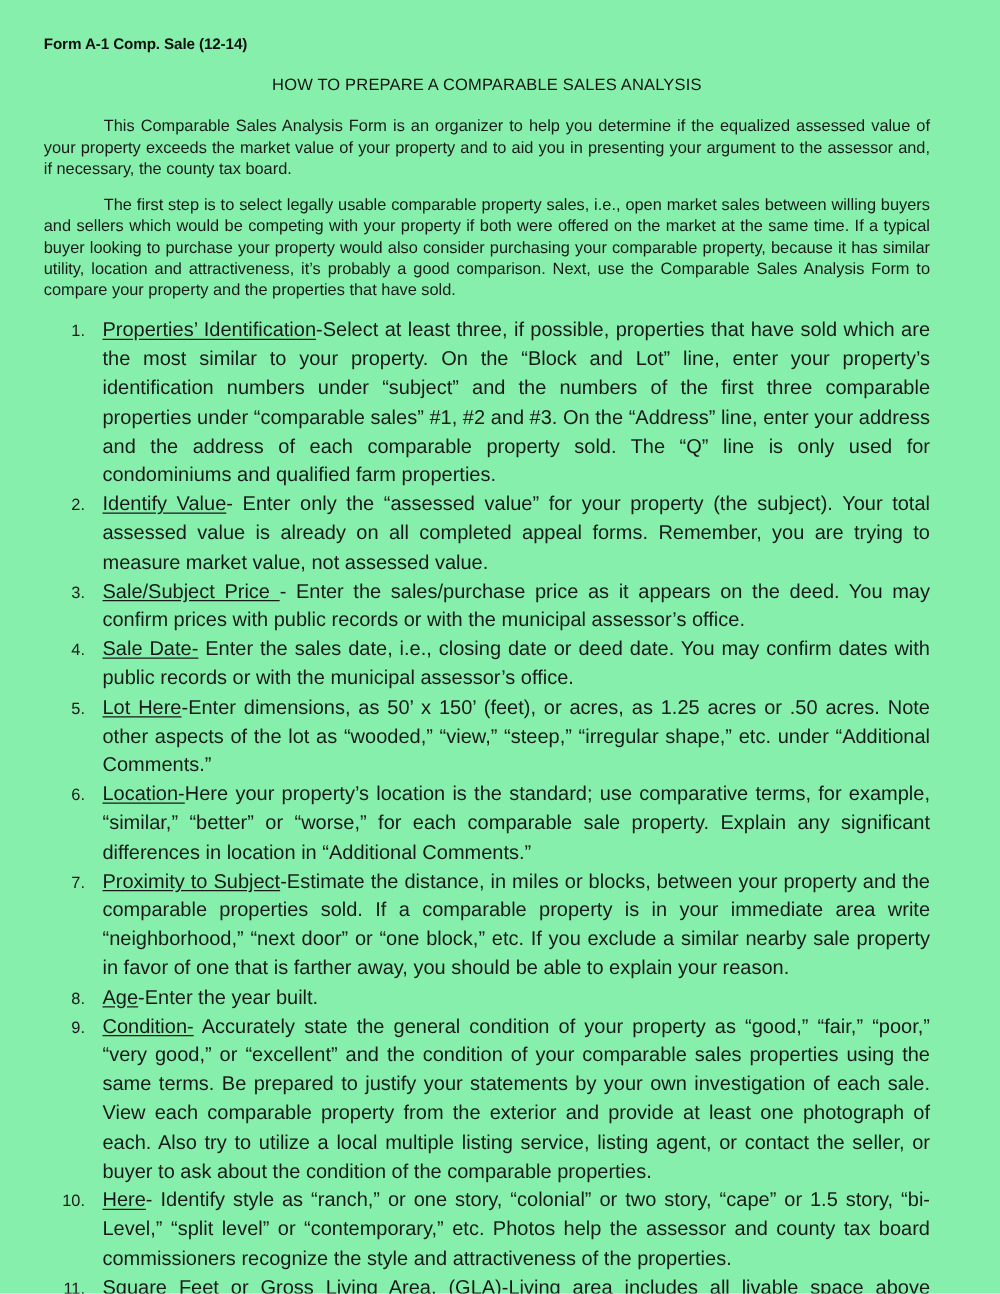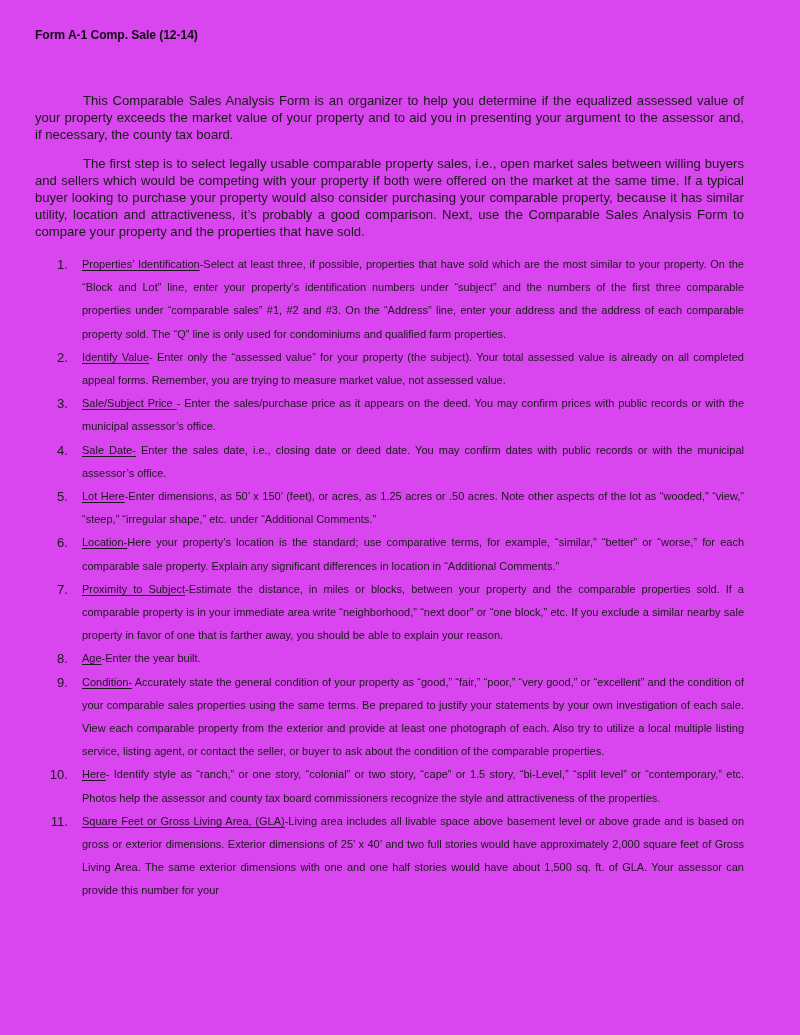--- a/index.html
+++ b/index.html
@@ -11,21 +11,21 @@
     width: 800px;
     height: 1035px;
     font-family: "Liberation Sans", sans-serif;
     color: #1a1a1a;
     -webkit-font-smoothing: antialiased;
   }
   .page {
     position: relative;
     width: 800px;
     height: 1035px;
-    background: #d946ef;
+    background: #86efac;
     box-sizing: border-box;
     padding: 0;
     overflow: hidden;
   }
   .form-header {
     position: absolute;
     left: 35px;
     top: 28px;
     font-size: 12.2px;
     font-weight: bold;
@@ -63,21 +63,21 @@
   ol.items {
     margin: 13px 0 0 0;
     padding: 0;
     list-style: none;
     counter-reset: itemnum;
   }
   ol.items > li {
     position: relative;
     padding-left: 47px;
     margin-bottom: 0px;
-    font-size: 11px;
+    font-size: 16px;
     line-height: 23.2px;
     text-align: justify;
     text-justify: inter-word;
     color: #1a1a1a;
   }
   ol.items > li::before {
     counter-increment: itemnum;
     content: counter(itemnum) ".";
     position: absolute;
     left: 0;
@@ -94,20 +94,21 @@
   }
   .item-body { display: inline; }
 </style>
 </head>
 <body>
 
 <div class="page">
 
   <div class="form-header">Form A-1 Comp. Sale (12-14)</div>
 
+  <div class="doc-title">HOW TO PREPARE A COMPARABLE SALES ANALYSIS</div>
 
   <div class="body-block">
 
     <p class="para">This Comparable Sales Analysis Form is an organizer to help you determine if the equalized assessed value of your property exceeds the market value of your property and to aid you in presenting your argument to the assessor and, if necessary, the county tax board.</p>
 
     <p class="para">The first step is to select legally usable comparable property sales, i.e., open market sales between willing buyers and sellers which would be competing with your property if both were offered on the market at the same time.  If a typical buyer looking to purchase your property would also consider purchasing your comparable property, because it has similar utility, location and attractiveness, it’s probably a good comparison. Next, use the Comparable Sales Analysis Form to compare your property and the properties that have sold.</p>
 
     <ol class="items">
         <li><span class="lead">Properties’ Identification</span><span class="item-body">-Select at least three, if possible, properties that have sold which are the most similar to your property. On the “Block and Lot” line, enter your property’s identification numbers under “subject” and the numbers of the first three comparable properties under “comparable sales” #1, #2 and #3.  On the “Address” line, enter your address and the address of each comparable property sold.  The “Q” line is only used for condominiums and qualified farm properties.</span></li>
         <li><span class="lead">Identify Value</span><span class="item-body">- Enter only the “assessed value” for your property (the subject). Your total assessed value is already on all completed appeal forms. Remember, you are trying to measure market value, not assessed value.</span></li>

